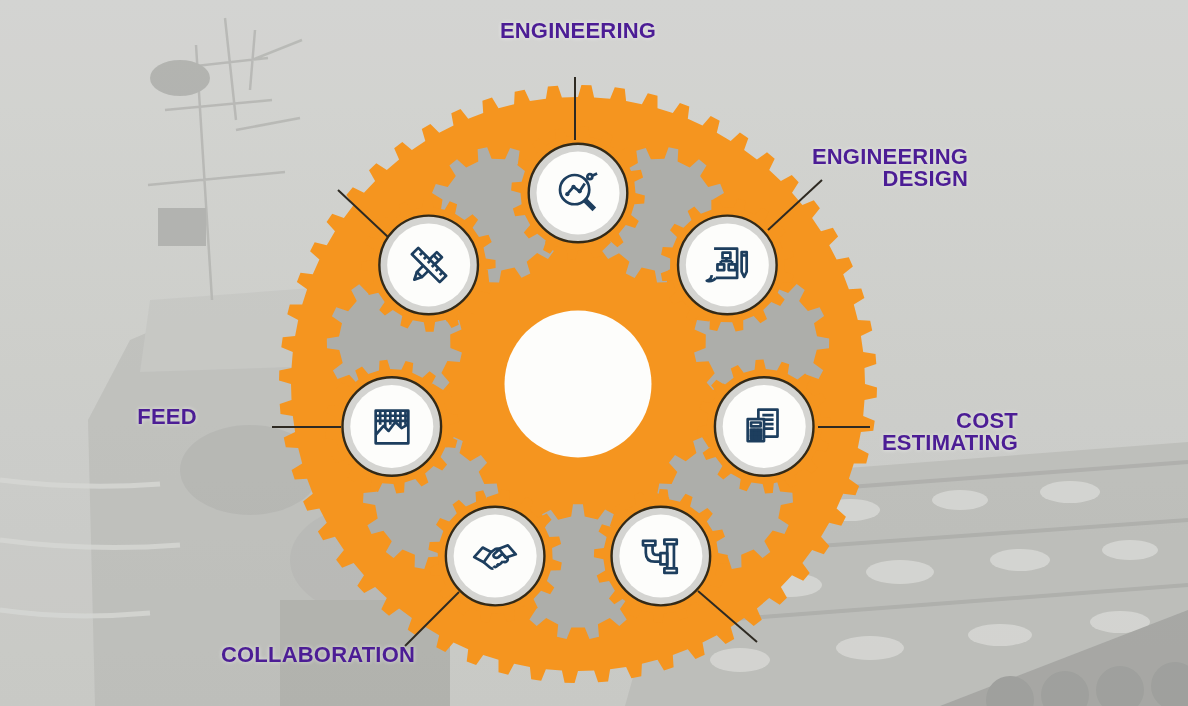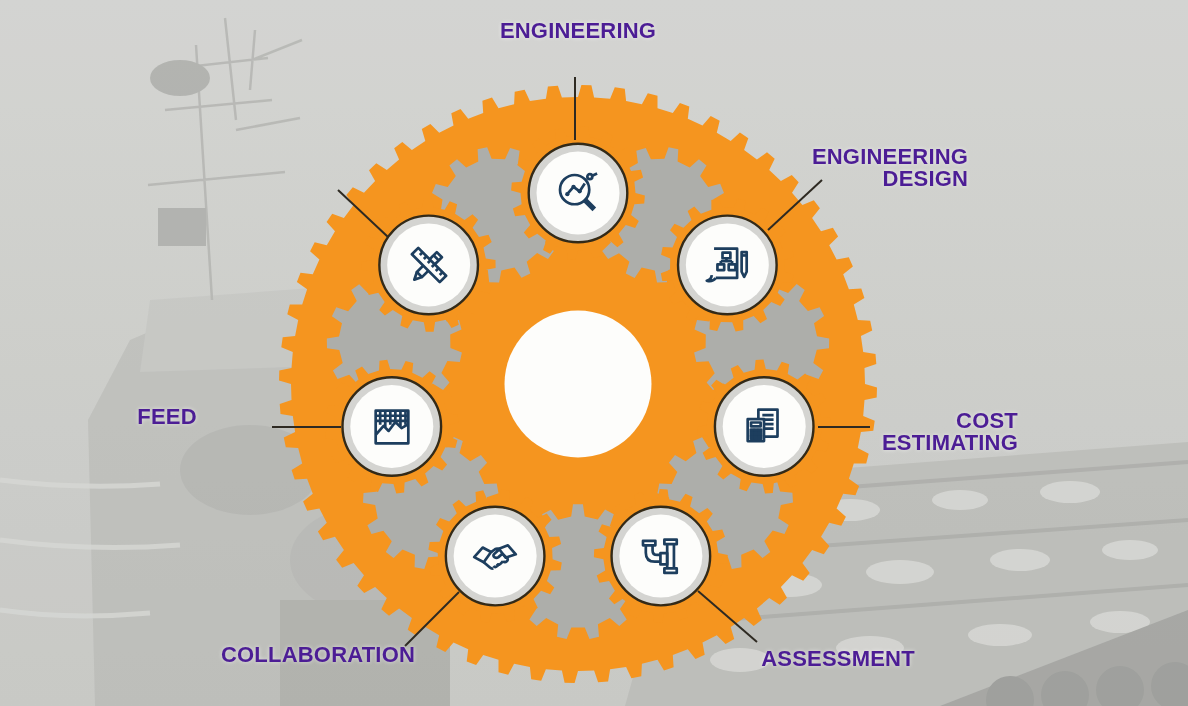--- a/index.html
+++ b/index.html
@@ -229,21 +229,20 @@
   </div>
   <div class="label" style="left:890px;top:146px">
     <span>ENGINEERING</span>
     <span>DESIGN</span>
   </div>
   <div class="label" style="left:950px;top:410px">
     <span>COST</span>
     <span>ESTIMATING</span>
   </div>
   <div class="label" style="left:838px;top:648px">
-    <span>ASSESSMENT</span>
   </div>
   <div class="label" style="left:318px;top:644px">
     <span>COLLABORATION</span>
     <span></span>
   </div>
   <div class="label" style="left:167px;top:406px">
     <span>FEED</span>
   </div>
 
 </div>

